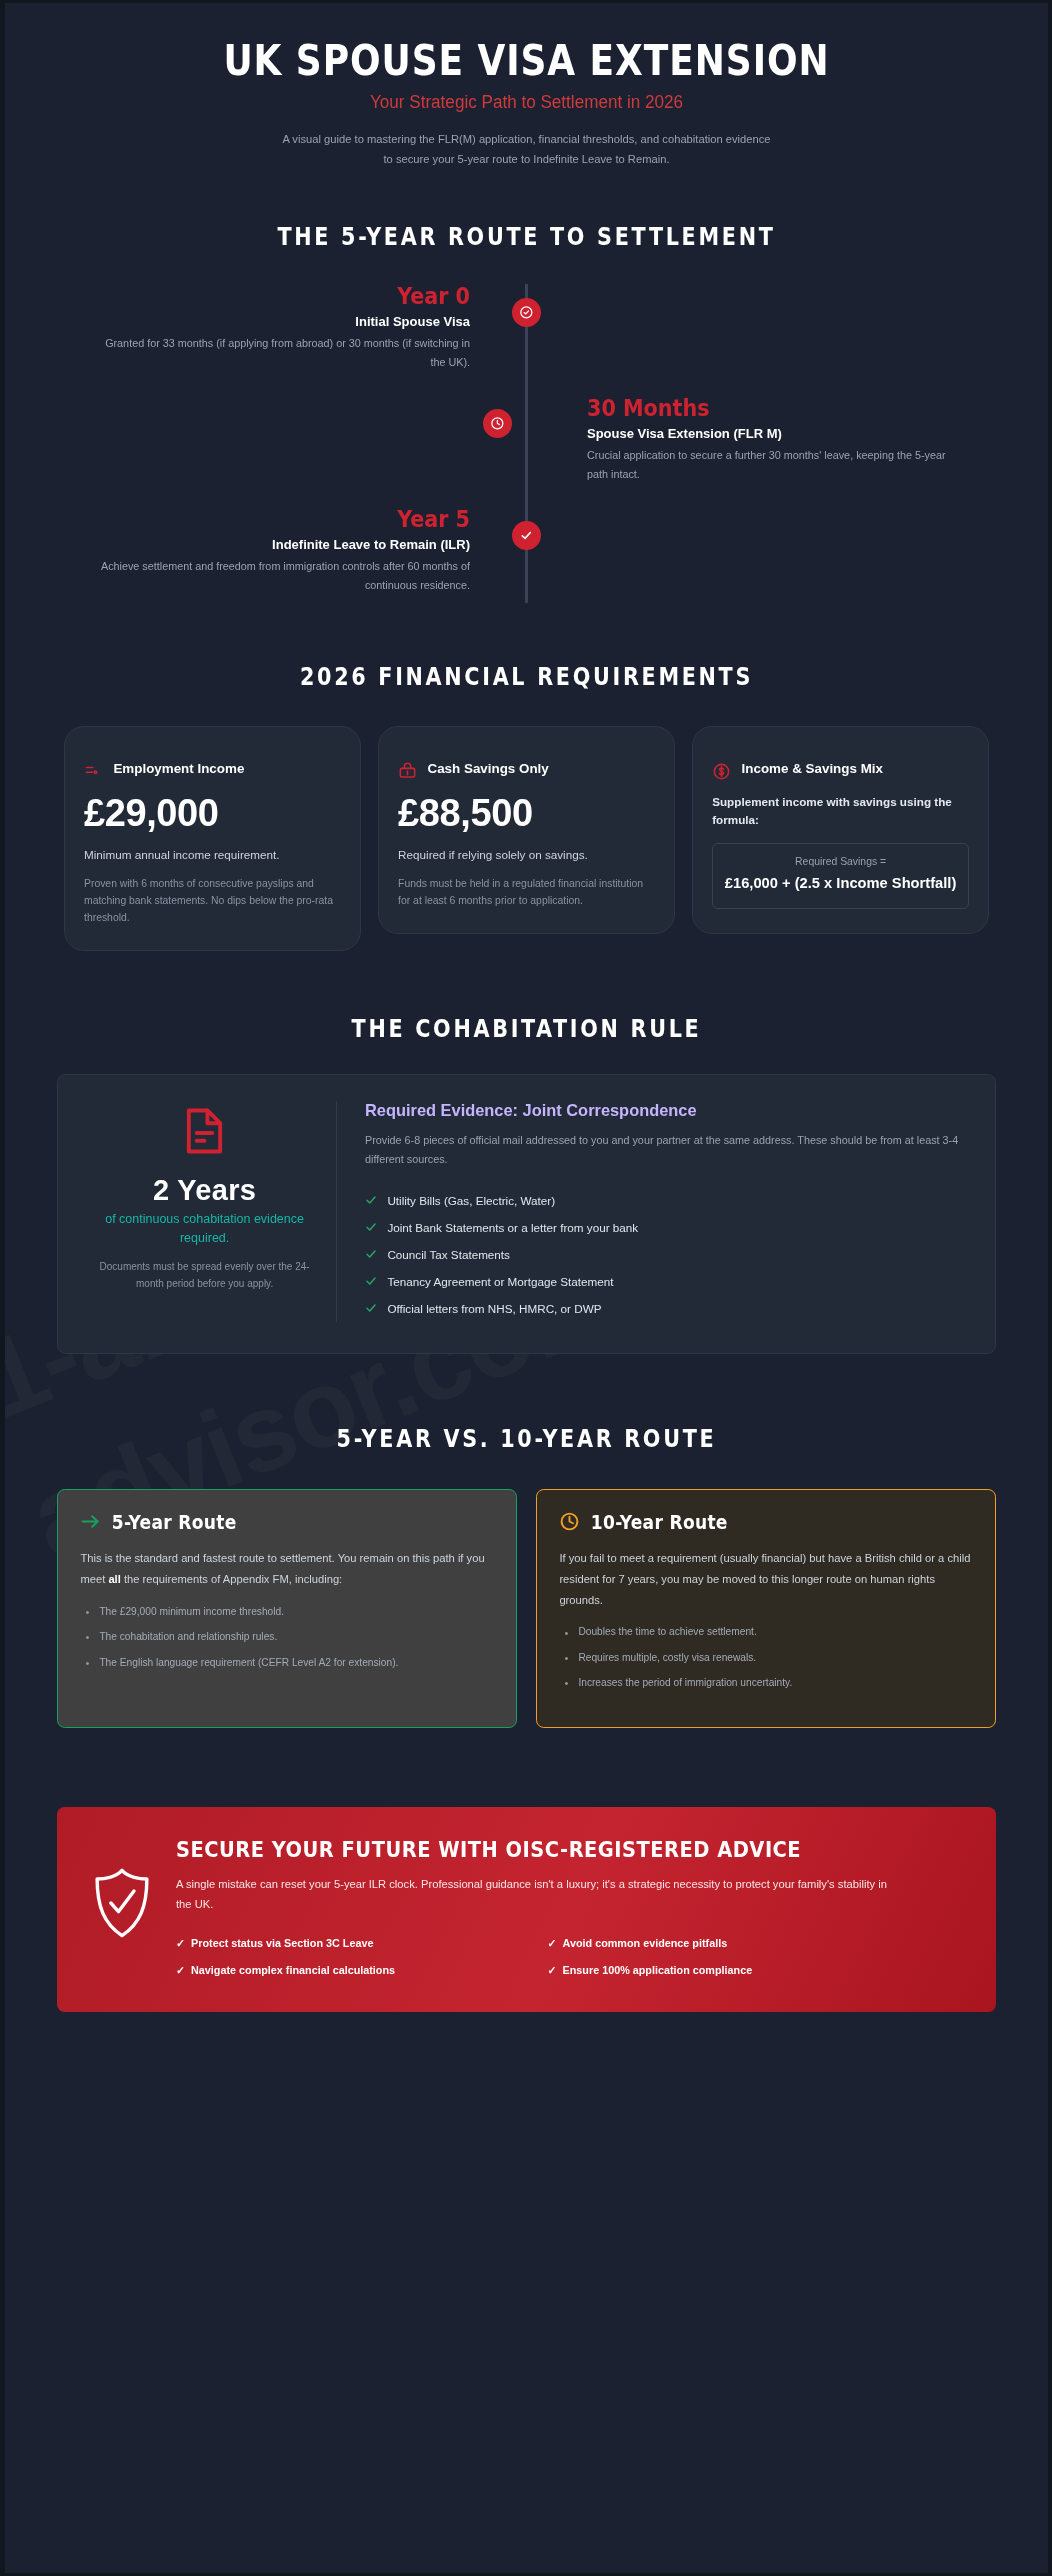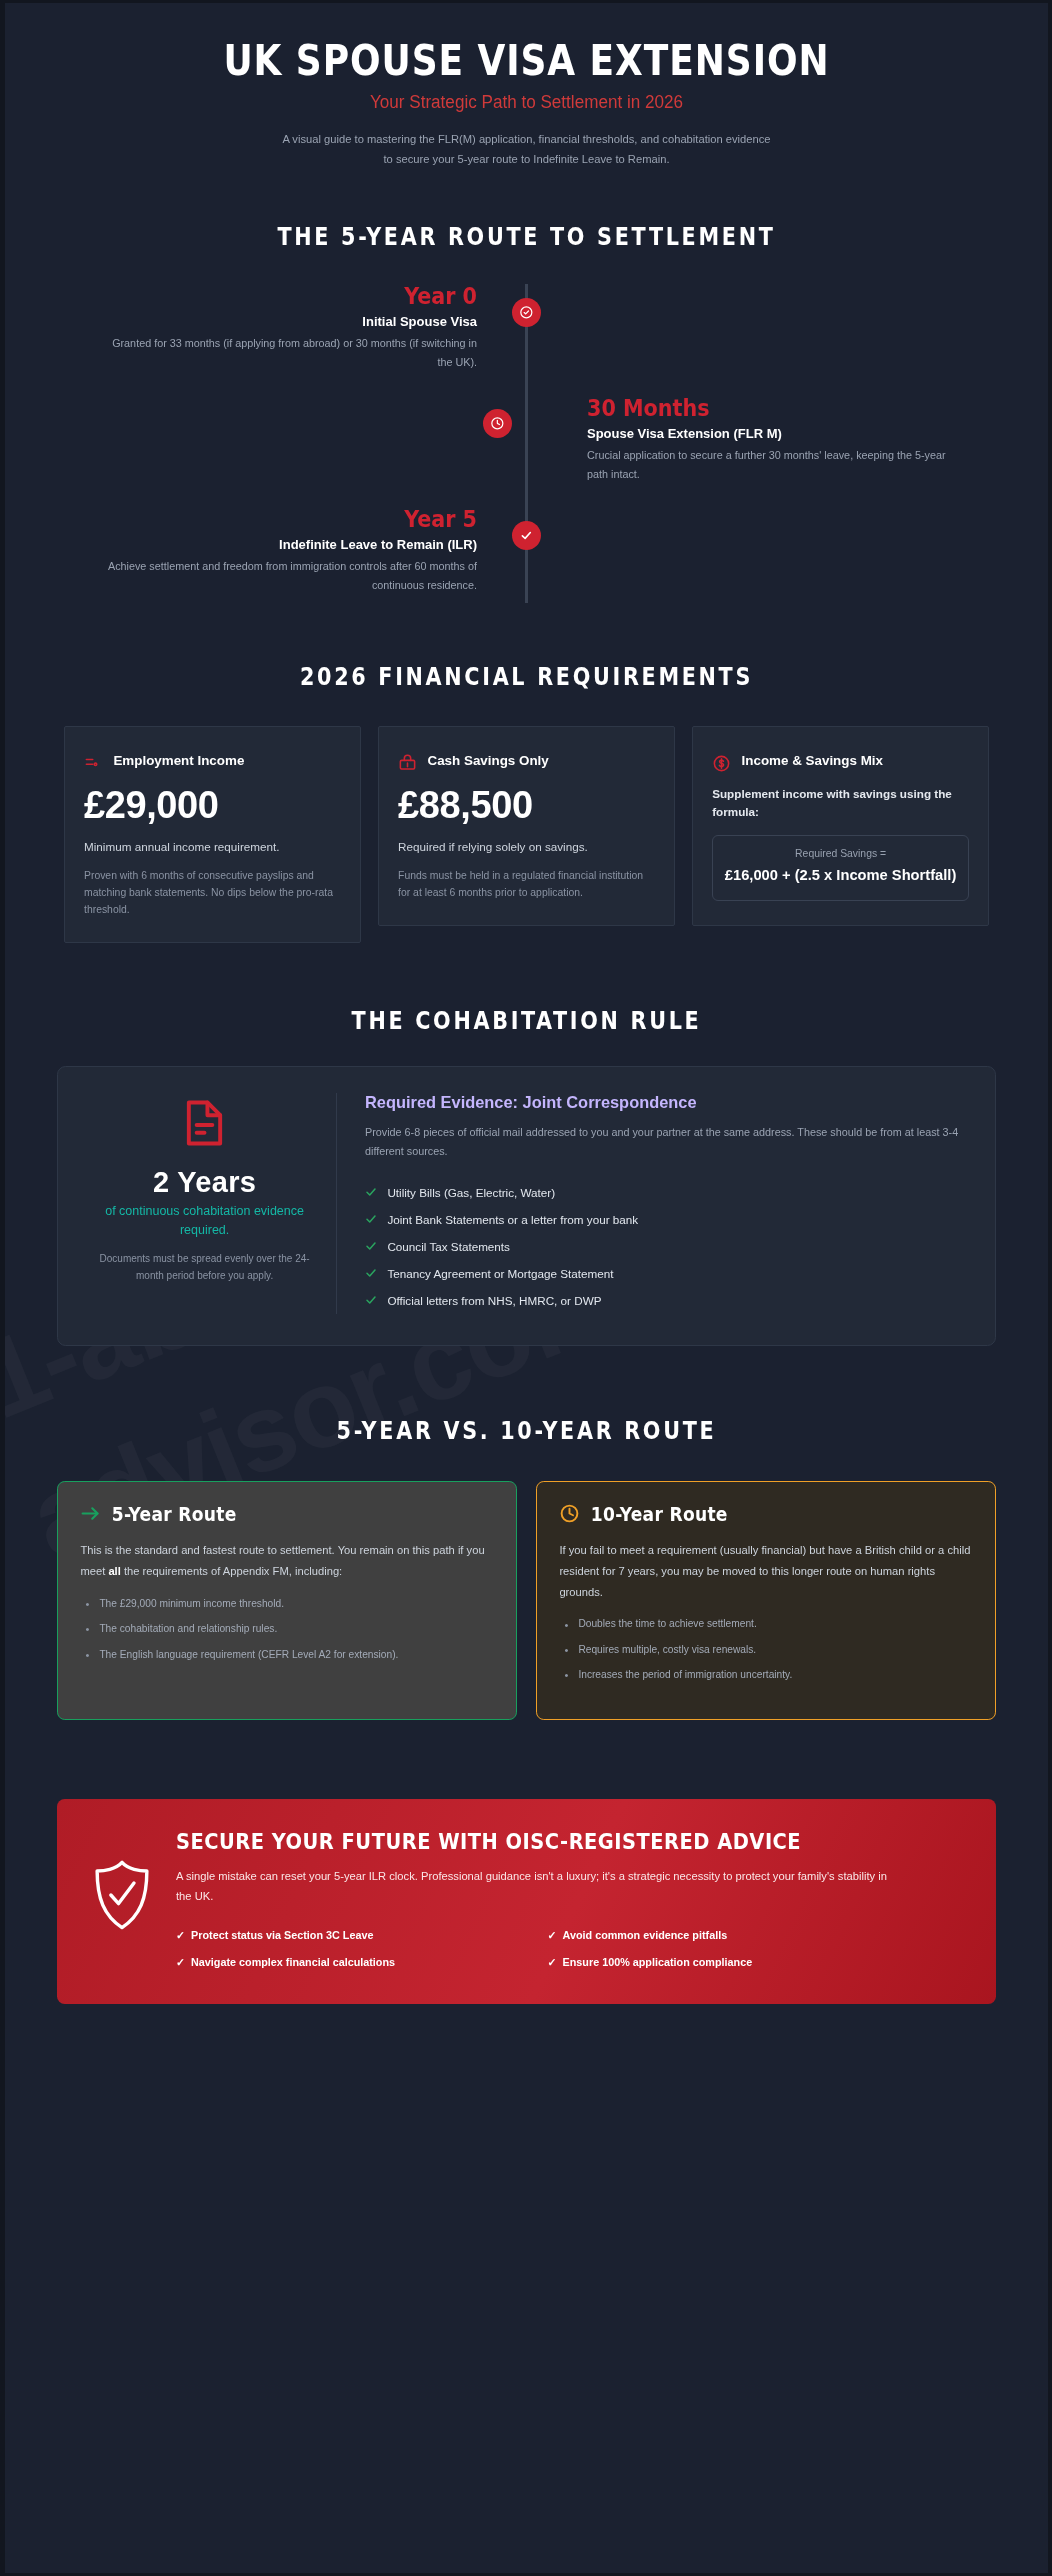--- a/index.html
+++ b/index.html
@@ -86,21 +86,21 @@
   .timeline-spine {
     position: absolute;
     left: 50%;
     top: 0;
     width: 2.6px;
     height: 100%;
     margin-left: -1.3px;
     background: #3a4354;
   }
   .tl-item { position: absolute; width: 371px; }
-  .tl-item.left  { left: 11px; text-align: right; }
+  .tl-item.left  { left: 4px; text-align: right; }
   .tl-item.right { right: 0; text-align: left; }
   .tl-year {
     font-family: "Liberation Sans Narrow", "DejaVu Sans Condensed", "Liberation Sans", sans-serif;
     font-size: 23px;
     font-weight: 700;
     color: #cf2230;
     line-height: 1.1;
   }
   .tl-title {
     margin-top: 5.2px;
@@ -130,22 +130,22 @@
   .fin-grid {
     display: flex;
     gap: 17.3px;
     margin: 35px 59px 0;
     align-items: flex-start;
   }
   .fin-card {
     flex: 1;
     background: #222937;
     border: 0.9px solid #2e3747;
-    border-radius: 2px;
-    padding: 25px 19px 24px;
+    border-radius: 20px;
+    padding: 33px 19px 24px;
     min-height: 186px;
   }
   .fin-head { display: flex; align-items: flex-start; gap: 10.4px; }
   .fin-head svg { flex: 0 0 auto; width: 19px; height: 19px; margin-top: 1.7px; }
   .fin-head-label { font-size: 13.4px; font-weight: 700; color: #ffffff; line-height: 1.35; }
   .fin-amount {
     margin-top: 12px;
     font-size: 38px;
     font-weight: 700;
     color: #ffffff;

